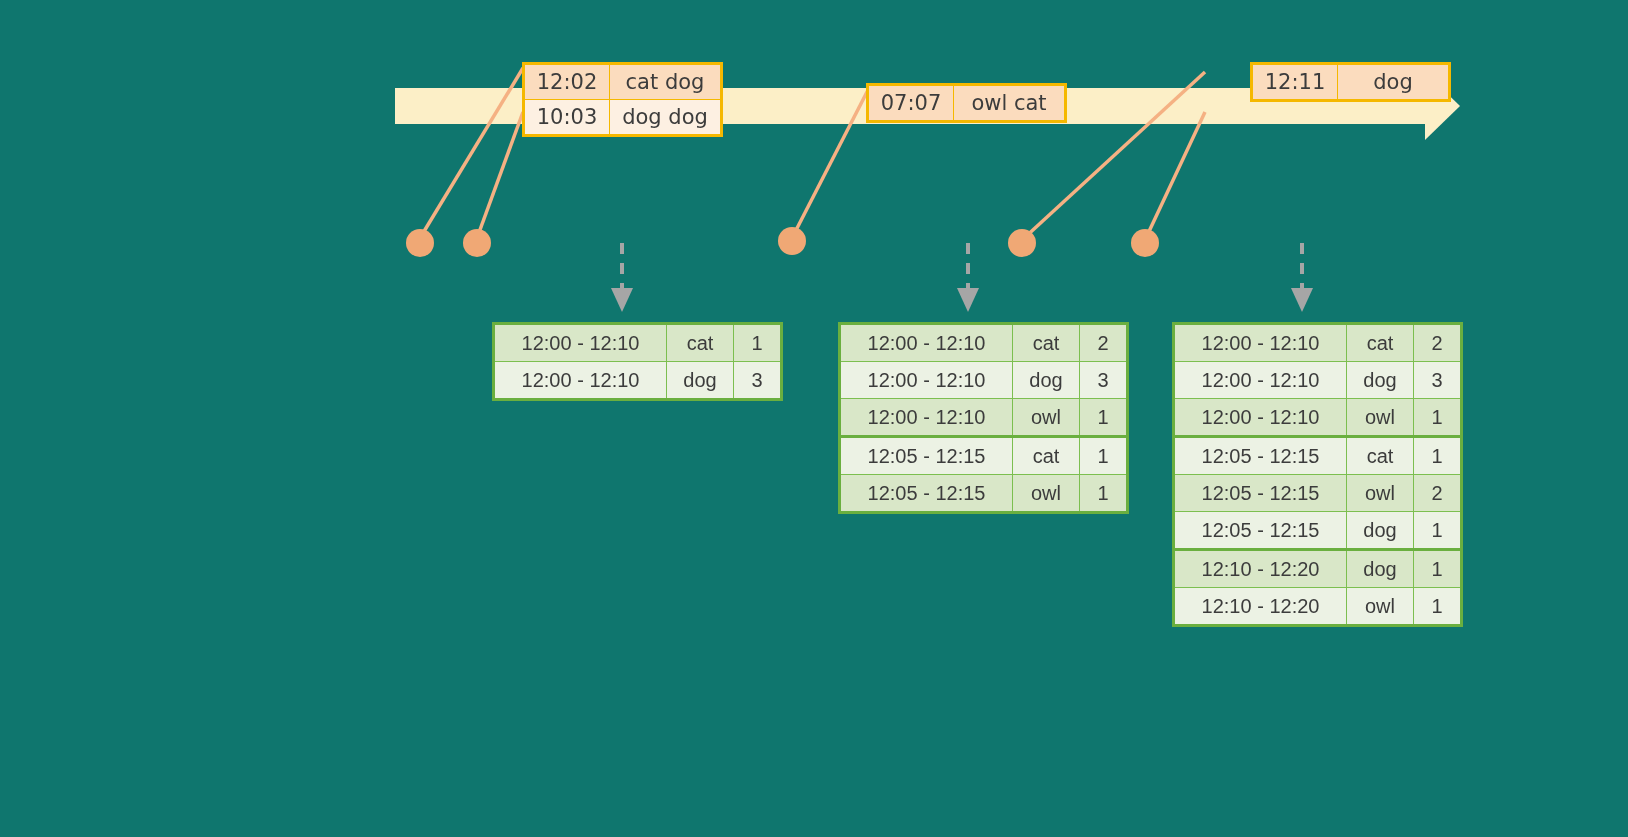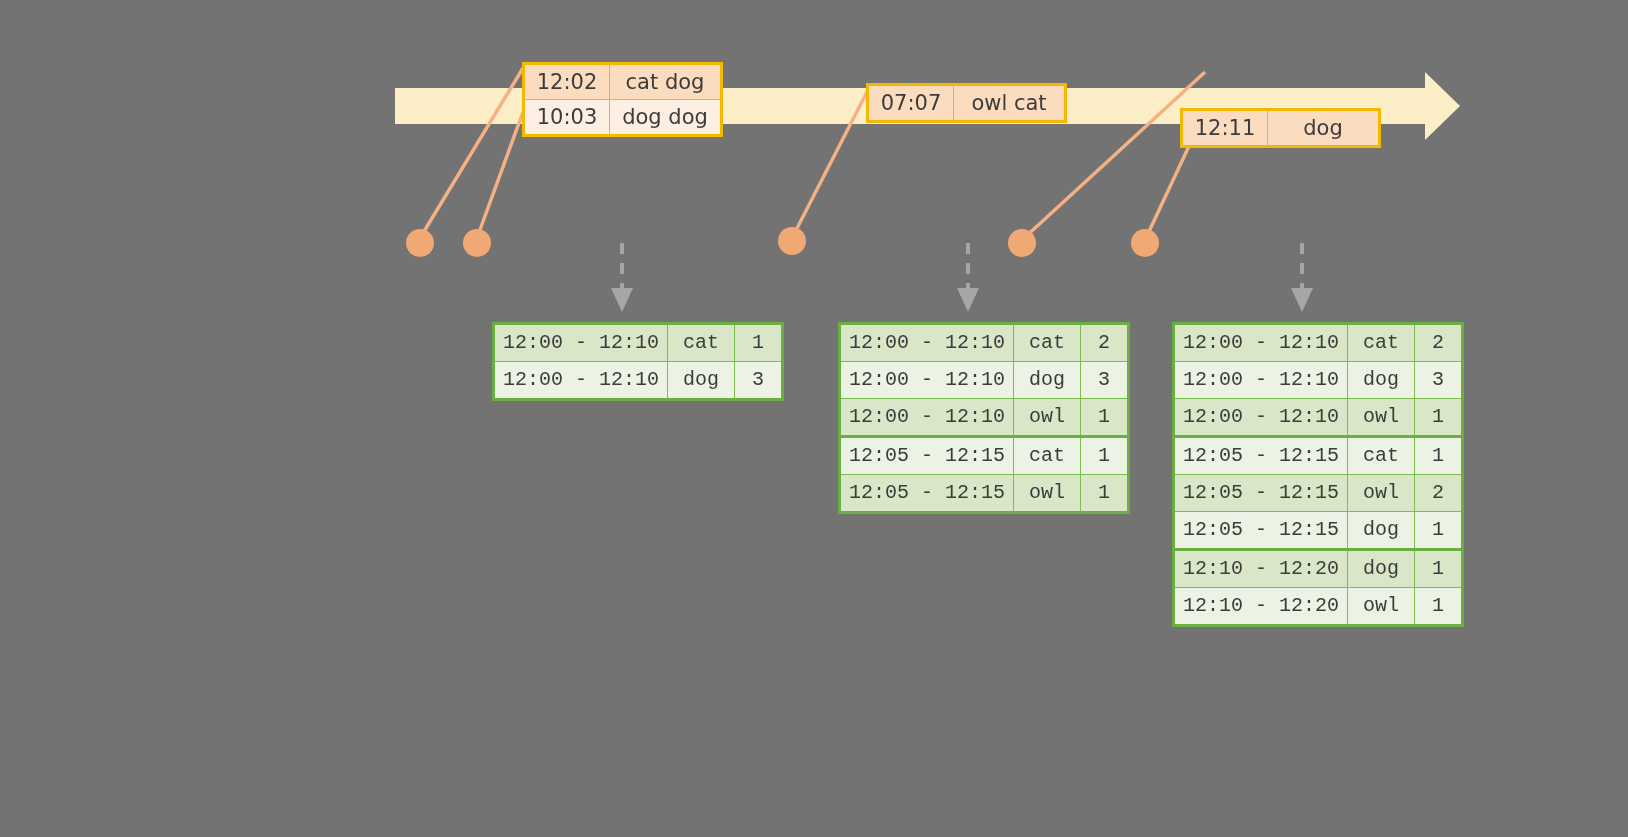--- a/index.html
+++ b/index.html
@@ -7,21 +7,21 @@
     padding: 0;
     background: #000000;
   }
   body {
     font-family: "DejaVu Sans", sans-serif;
   }
   #canvas {
     position: relative;
     width: 1628px;
     height: 837px;
-    background: #737373;
+    background: #0f766e;
     overflow: hidden;
   }
   svg.layer {
     position: absolute;
     left: 0;
     top: 0;
     width: 1628px;
     height: 837px;
     overflow: visible;
   }
@@ -49,21 +49,21 @@
     position: absolute;
     border-collapse: collapse;
     border: 3px solid #6AAF3F;
   }
   .agg-table td {
     border: 1px solid #7CBF4F;
     font-size: 20px;
     color: #3C3C3C;
     text-align: center;
     padding: 6px 8px;
-    font-family: Liberation Mono, monospace;
+    font-family: Liberation Sans, sans-serif;
     line-height: 1.2;
     white-space: nowrap;
   }
   .agg-table tr.shade td { background: #D9E7C8; }
   .agg-table tr.light td { background: #ECF2E4; }
   .agg-table tr.grp-end td { border-bottom: 3px solid #6AAF3F; }
   .agg-table td.c-window { min-width: 155px; }
   .agg-table td.c-word  { min-width: 50px; }
   .agg-table td.c-count { min-width: 30px; }
 </style>
@@ -119,21 +119,21 @@
 
   <table class="evt-table" style="left:866px; top:83px;">
     <tbody>
       <tr class="r0">
         <td class="c-time">07:07</td>
         <td class="c-words">owl cat</td>
       </tr>
     </tbody>
   </table>
 
-  <table class="evt-table" style="left:1180px; top:62px;margin-top:46px;">
+  <table class="evt-table" style="left:1250px; top:62px;">
     <tbody>
       <tr class="r0">
         <td class="c-time">12:11</td>
         <td class="c-words">dog</td>
       </tr>
     </tbody>
   </table>
 
   <table class="agg-table" id="res1" style="left:492px; top:322px;">
     <tbody>

